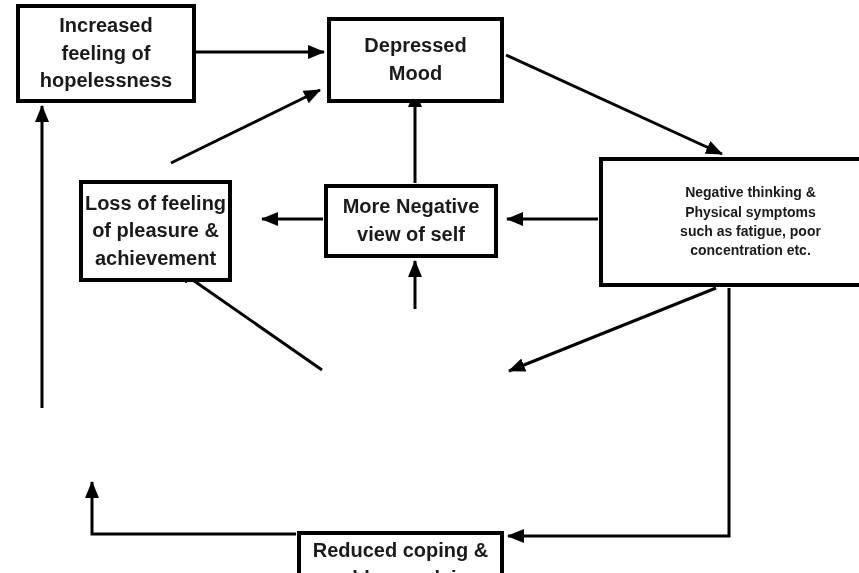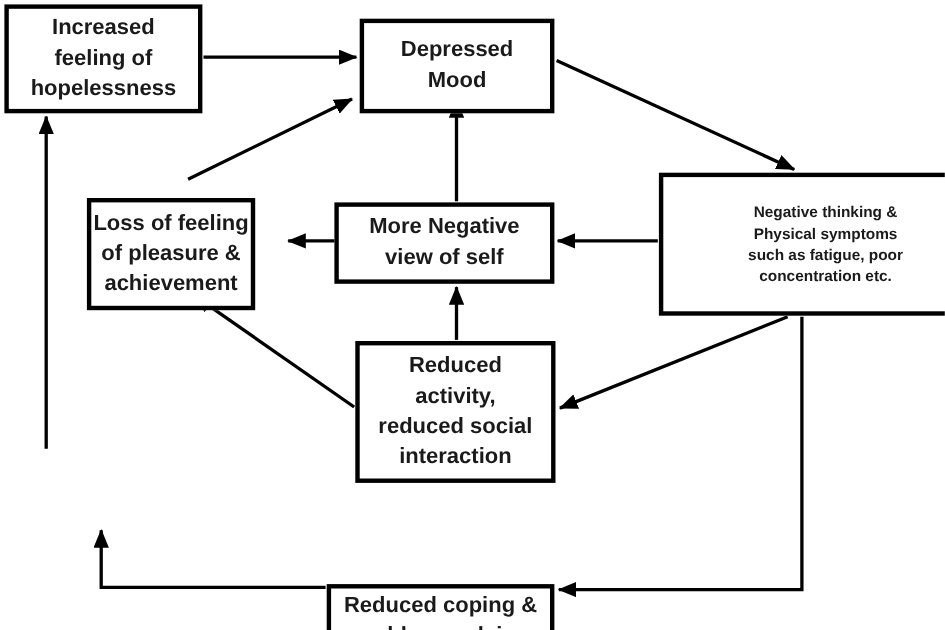--- a/index.html
+++ b/index.html
@@ -32,24 +32,24 @@
     font-weight: 700;
     font-size: 20px;
     line-height: 1.38;
     text-align: center;
     white-space: pre-line;
     display: flex;
     align-items: center;
     justify-content: center;
     z-index: 2;
   }
-  #node-increased-hopelessness { left: 4px;   top: 4px;   width: 180px; height: 99px;  }
+  #node-increased-hopelessness { left: 16px;   top: 4px;   width: 180px; height: 99px;  }
   #node-depressed-mood         { left: 327px; top: 17px;  width: 177px; height: 86px;  }
   #node-loss-of-pleasure       { left: 79px;  top: 180px; width: 153px; height: 102px; }
-  #node-negative-view-of-self  { left: 304px; top: 184px; width: 200px; height: 74px;  }
+  #node-negative-view-of-self  { left: 324px; top: 184px; width: 174px; height: 74px;  }
   #node-negative-thinking      { left: 599px; top: 157px; width: 303px; height: 130px; font-size: 14px; }
   #node-reduced-activity       { left: 323px; top: 310px; width: 182px; height: 129px; }
   #node-nothing-changes        { left: 3px;   top: 409px; width: 179px; height: 69px;  }
   #node-reduced-coping         { left: 297px; top: 500px; width: 207px; height: 67px; margin-top: 31px;  }
 </style>
 </head>
 <body>
 
 <div id="canvas">
 
@@ -85,22 +85,18 @@
 achievement</div>
 
   <div class="node" id="node-negative-view-of-self">More Negative
 view of self</div>
 
   <div class="node" id="node-negative-thinking">Negative thinking &amp;
 Physical symptoms
 such as fatigue, poor
 concentration etc.</div>
 
-  <div class="node" id="node-reduced-activity">Reduced
-activity,
-reduced social
-interaction</div>
 
 
   <div class="node" id="node-reduced-coping">Reduced coping &amp;
 problem- solving</div>
 
 </div>
 
 </body></html>

